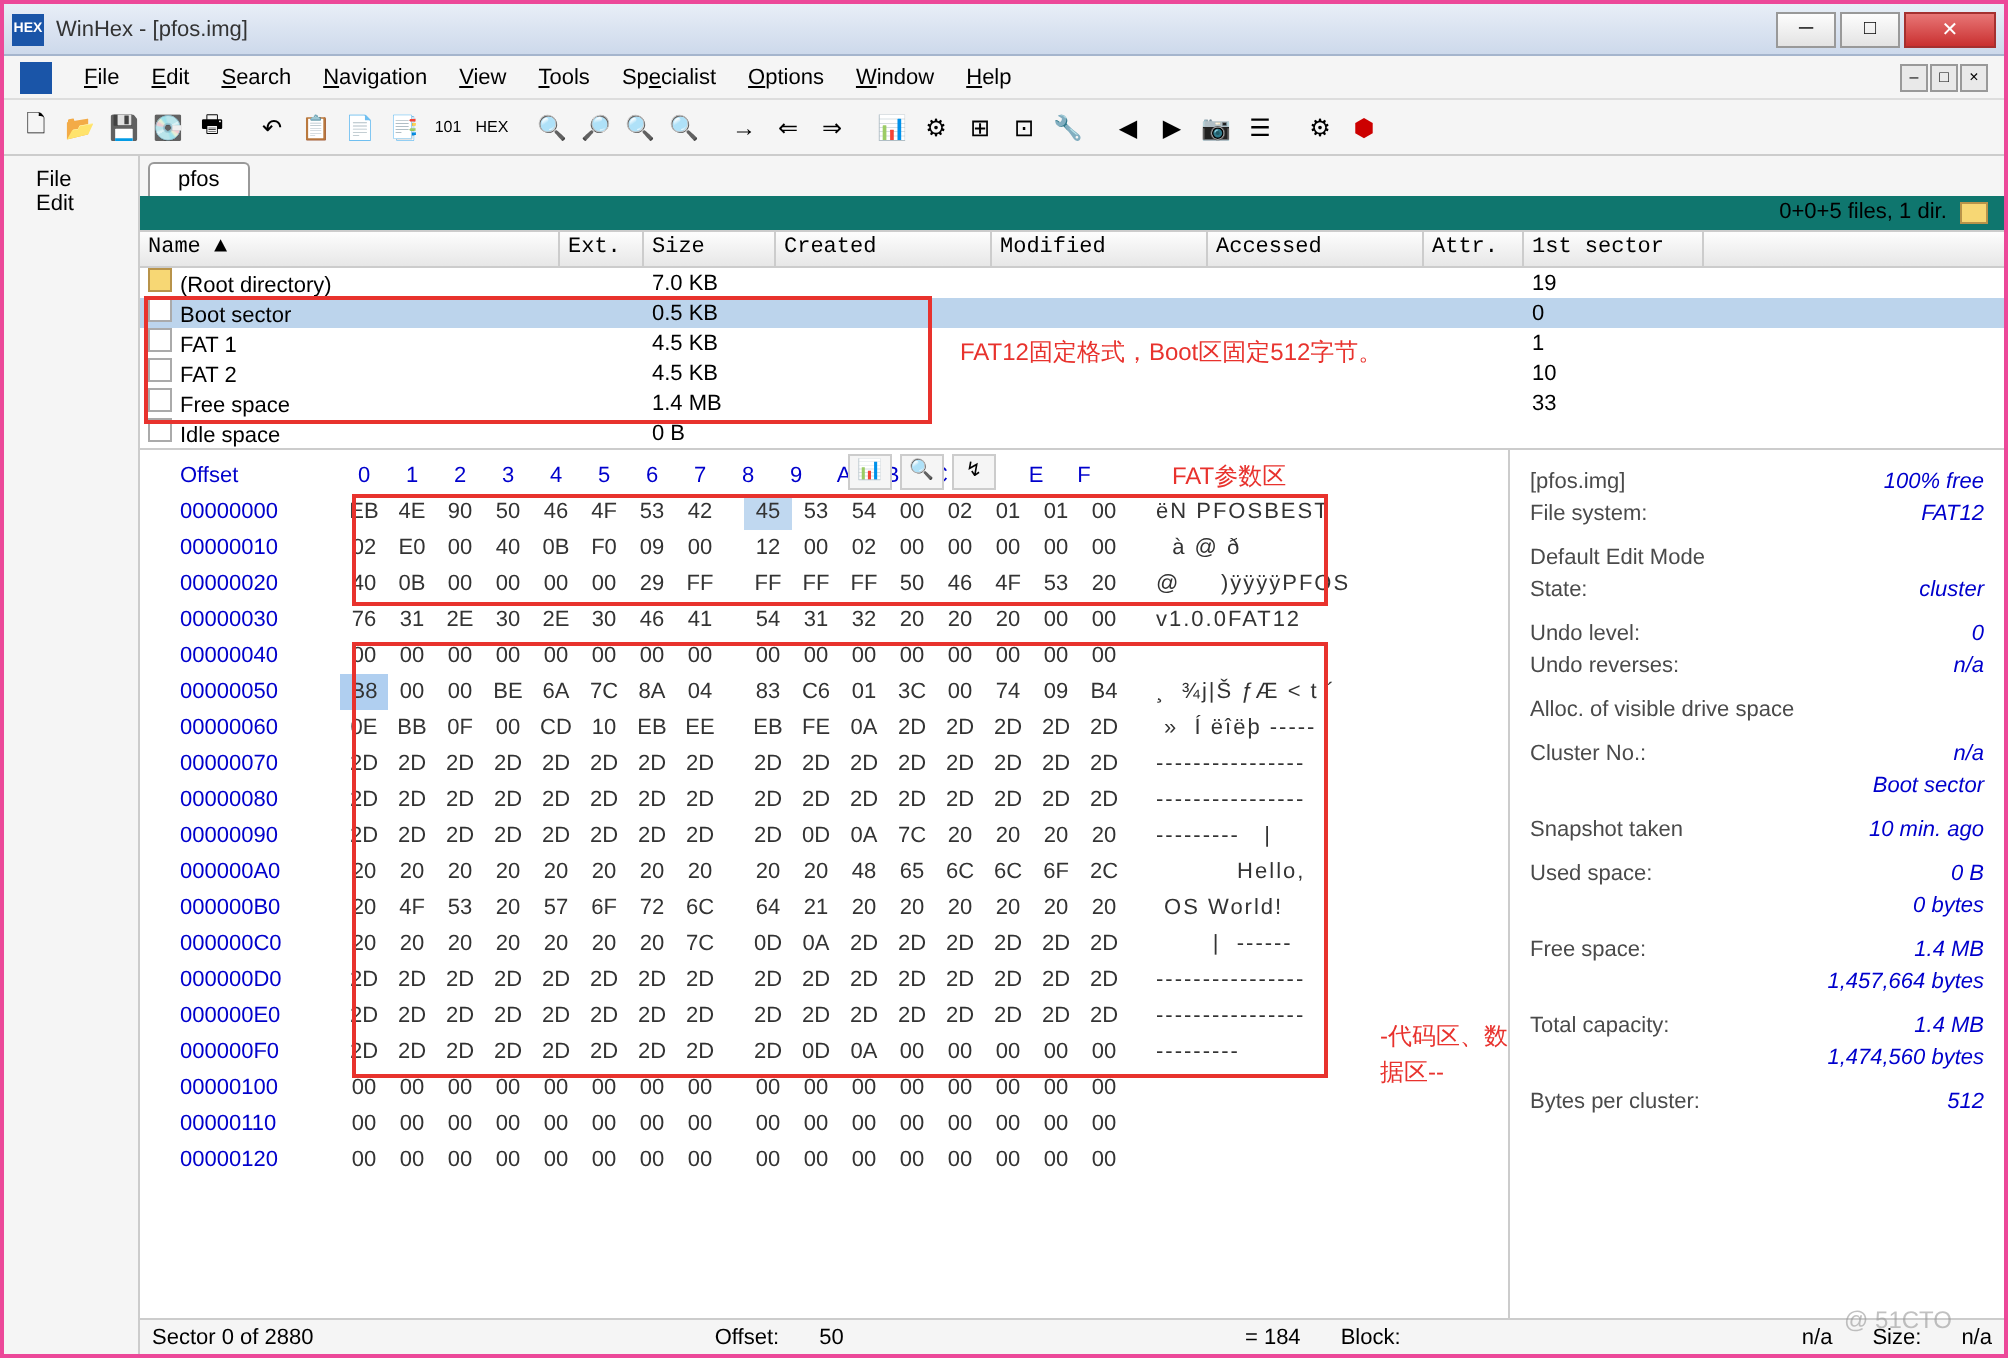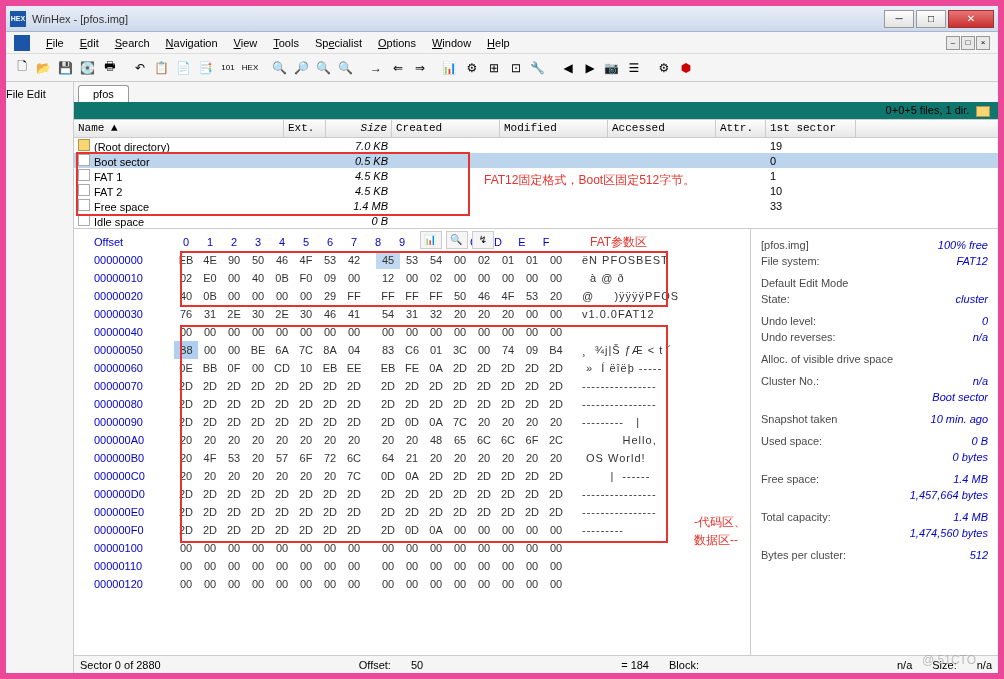--- a/index.html
+++ b/index.html
@@ -1,46 +1,46 @@
 <!DOCTYPE html>
 <html><head>
 <meta charset="utf-8">
 <style>
 * { margin:0; padding:0; box-sizing:border-box; font-family:"Microsoft Sans Serif",Tahoma,sans-serif; font-size:11px; }
 body { background:#f0f0f0; width:1004px; height:679px; overflow:hidden; position:relative; }
-.win { border:6px solid #ec4899; background:#fff; width:100%; height:100%; display:flex; flex-direction:column; }
+.win { border:2px solid #ec4899; background:#fff; width:100%; height:100%; display:flex; flex-direction:column; }
 .titlebar { height:26px; background:linear-gradient(#e8eef7,#cdd9eb); display:flex; align-items:center; padding:0 4px; border-bottom:1px solid #a5b5cd; }
 .app-icon { width:16px; height:16px; background:#1a55a8; margin-right:6px; display:flex; align-items:center; justify-content:center; color:#fff; font-size:7px; font-weight:bold; }
 .title { color:#333; flex:1; }
 .wbtns { display:flex; gap:2px; }
 .wbtn { width:30px; height:18px; border:1px solid #999; background:linear-gradient(#fdfdfd,#e3e3e3); display:flex; align-items:center; justify-content:center; font-size:10px; cursor:pointer; }
 .wbtn.close { background:linear-gradient(#e87676,#c93030); color:#fff; width:46px; border-color:#a53030; }
 .menubar { height:22px; background:#f5f5f5; display:flex; align-items:center; padding:0 8px; border-bottom:1px solid #ddd; }
 .mico { width:16px; height:16px; margin-right:8px; background:#1a55a8; }
 .mitem { padding:2px 8px; cursor:pointer; }
 .mitem u { text-decoration:underline; }
 .mini { margin-left:auto; display:flex; gap:1px; }
 .mini span { width:14px; height:14px; border:1px solid #999; background:#e9e9e9; font-size:8px; display:flex; align-items:center; justify-content:center; }
 .toolbar { height:28px; background:#f5f5f5; border-bottom:1px solid #ccc; display:flex; align-items:center; padding:0 6px; gap:2px; }
 .tbtn { width:20px; height:20px; display:flex; align-items:center; justify-content:center; cursor:pointer; font-size:12px; }
 .tsep { width:6px; }
 .body { flex:1; display:flex; min-height:0; }
-.left { width:68px; background:#f5f5f5; border-right:1px solid #ccc; padding:6px 0; }
+.left { width:68px; background:#f5f5f5; border-right:1px solid #ccc; padding:6px 16px; }
 .main { flex:1; display:flex; flex-direction:column; min-width:0; }
 .tabbar { height:20px; display:flex; align-items:flex-end; background:#f5f5f5; padding-left:4px; }
 .tab { padding:2px 14px; border:1px solid #999; border-bottom:none; background:#fff; border-radius:3px 3px 0 0; }
 .dirinfo { text-align:right; padding:2px 8px; background:#0f766e; border-bottom:1px solid #ccc; font-family:"Courier New",monospace; font-size:11px; }
 .dirinfo .fld { display:inline-block; width:14px; height:11px; background:#f7d774; border:1px solid #b8934a; vertical-align:middle; }
 .filetable { background:#fff; border-bottom:1px solid #ccc; position:relative; }
 .ft-head { display:flex; background:linear-gradient(#fdfdfd,#e7e7e7); border-bottom:1px solid #ccc; height:18px; }
 .ft-head div { border-right:1px solid #ccc; padding:2px 4px; font-family:"Courier New",monospace; }
 .ft-row { display:flex; height:15px; align-items:center; font-family:"Courier New",monospace; }
 .ft-row.sel { background:#bcd4ec; }
 .ft-row div { padding:0 4px; overflow:hidden; white-space:nowrap; }
-.c-name{width:210px;} .c-ext{width:42px;} .c-size{width:66px;text-align:right;font-style:italic;} .c-cr{width:108px;} .c-mo{width:108px;} .c-ac{width:108px;} .c-at{width:50px;} .c-1s{width:90px;text-align:left;}
+.c-name{width:210px;} .c-ext{width:42px;} .c-size{width:66px;text-align:left;} .c-cr{width:108px;} .c-mo{width:108px;} .c-ac{width:108px;} .c-at{width:50px;} .c-1s{width:90px;text-align:left;}
 .fic { display:inline-block; width:12px; height:12px; border:1px solid #aaa; background:#fff; margin-right:4px; }
 .fic.fld { background:#f7d774; border-color:#b8934a; }
 .redbox1 { position:absolute; border:2px solid #e8322d; left:2px; top:32px; width:394px; height:64px; pointer-events:none; }
 .redtxt1 { position:absolute; color:#e8322d; left:410px; top:52px; font-size:12px; }
 .hexarea { flex:1; display:flex; min-height:0; background:#fff; position:relative; }
 .hexl { flex:1; padding:4px 0 4px 20px; font-family:"Courier New",monospace; font-size:13px; line-height:18px; position:relative; }
 .hexhdr { color:#0000cc; }
 .hexhdr .off { display:inline-block; width:80px; }
 .hexhdr .h { display:inline-block; width:24px; text-align:center; }
 .hexrow { white-space:pre; }

